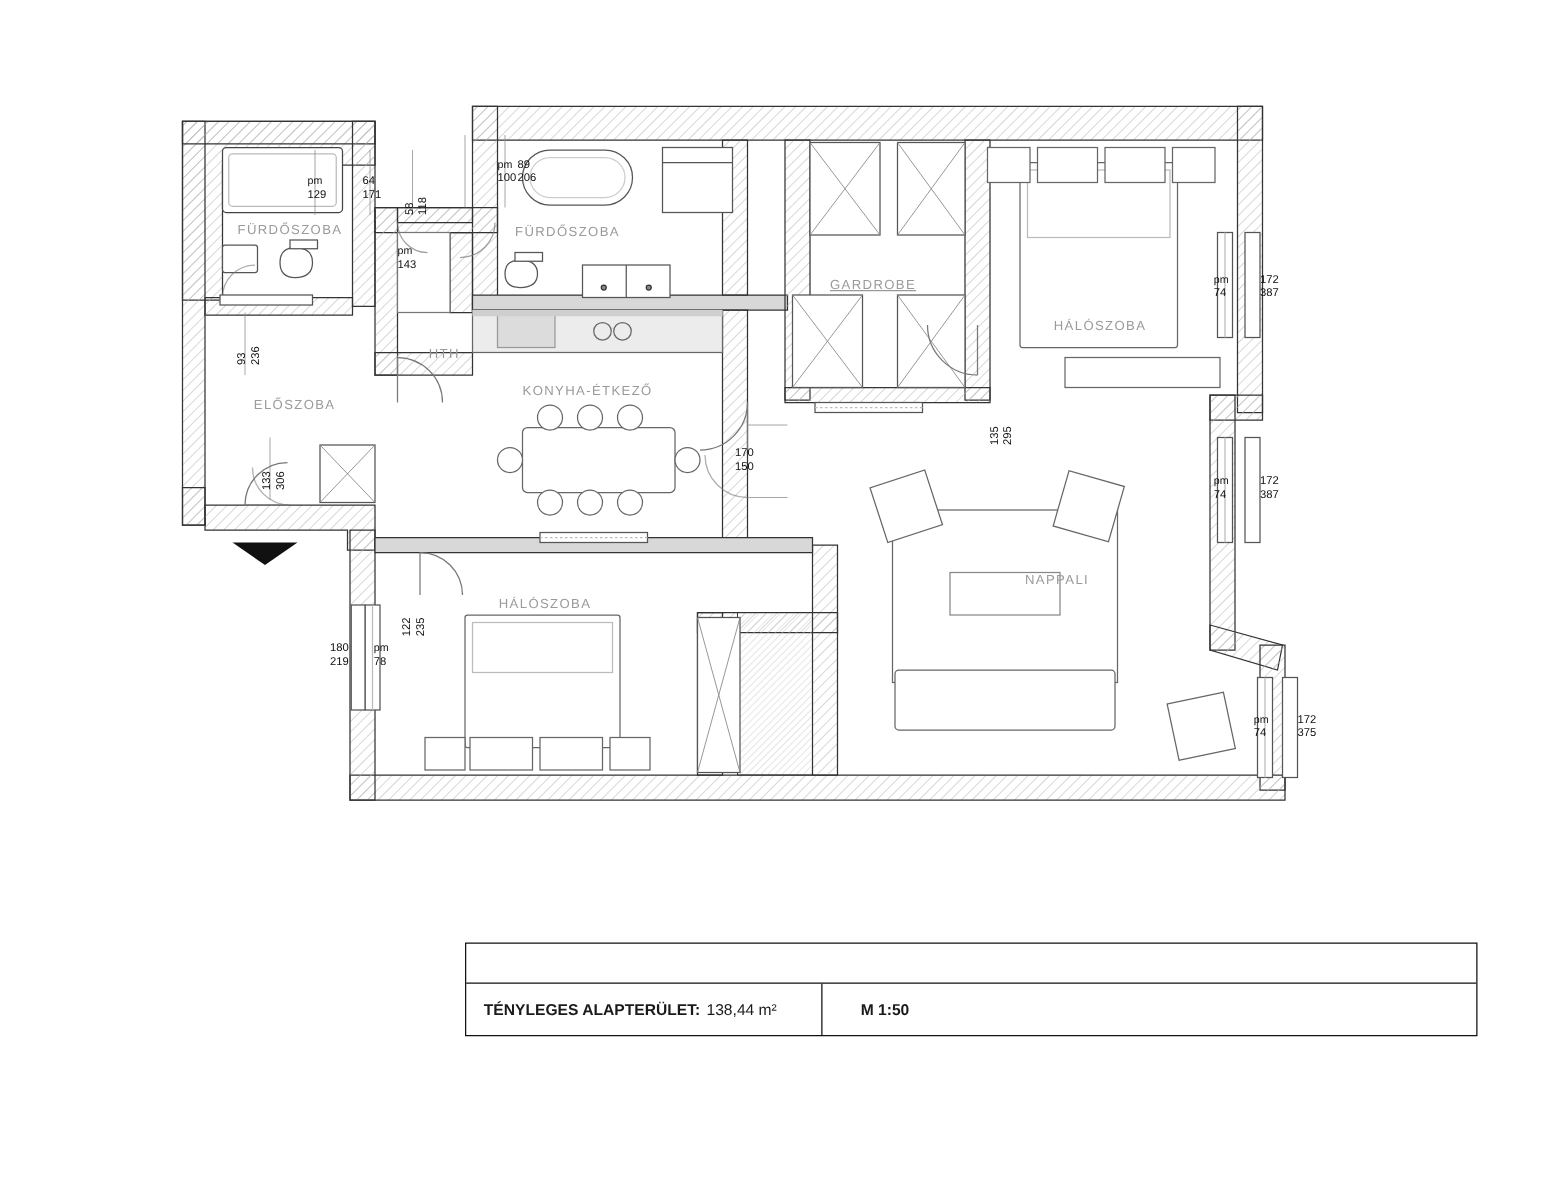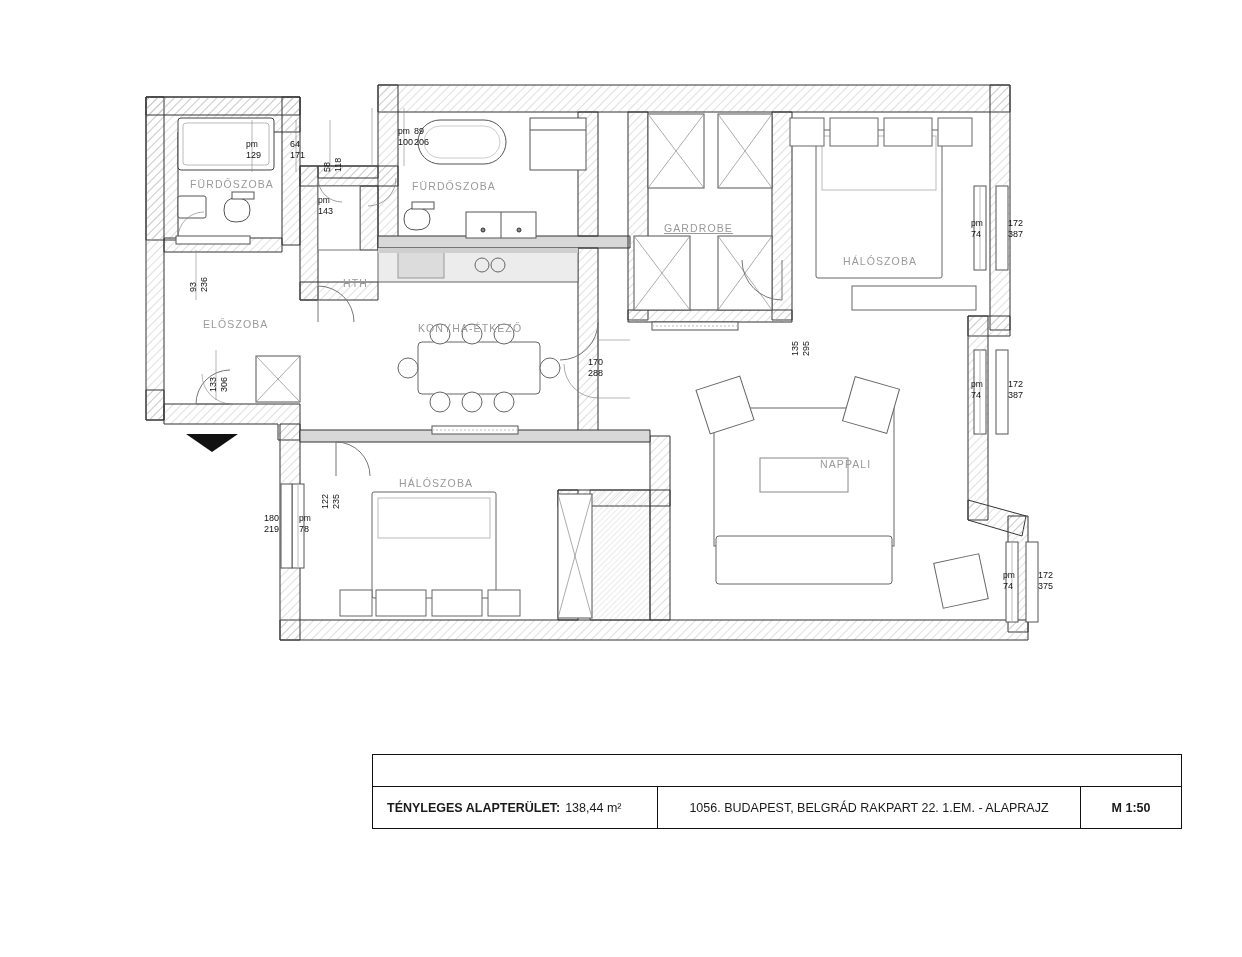--- a/index.html
+++ b/index.html
@@ -291,21 +291,21 @@
     <line x1="216" y1="350" x2="216" y2="400" stroke="#888" stroke-width="0.6"></line>
     <line x1="598" y1="340" x2="630" y2="340" stroke="#888" stroke-width="0.6"></line>
     <line x1="598" y1="398" x2="630" y2="398" stroke="#888" stroke-width="0.6"></line>
   </g>
 </svg>
 
 <div class="room-label" style="left:190px; top:178px;">FÜRDŐSZOBA</div>
 <div class="room-label" style="left:203px; top:318px;">ELŐSZOBA</div>
 <div class="room-label" style="left:343px; top:241px;margin-top:36px;">HTH</div>
 <div class="room-label" style="left:412px; top:180px;">FÜRDŐSZOBA</div>
-<div class="room-label" style="left:418px; top:322px;">KONYHA-ÉTKEZŐ</div>
+<div class="room-label" style="left:418px; top:307px;">KONYHA-ÉTKEZŐ</div>
 <div class="room-label" style="left:664px; top:222px;text-decoration:underline;">GARDROBE</div>
 <div class="room-label" style="left:843px; top:255px;">HÁLÓSZOBA</div>
 <div class="room-label" style="left:784px; top:458px;padding-left:36px;">NAPPALI</div>
 <div class="room-label" style="left:399px; top:477px;">HÁLÓSZOBA</div>
 
 <div class="dim" style="left:246px; top:139px;">
   <span class="dim-row pm">pm</span>
   <span class="dim-row">129</span>
 </div>
 
@@ -339,21 +339,21 @@
   <span class="dim-row">236</span>
 </div>
 
 <div class="dim vert" style="left:208px; top:392px;">
   <span class="dim-row">133</span>
   <span class="dim-row">306</span>
 </div>
 
 <div class="dim" style="left:588px; top:357px;">
   <span class="dim-row">170</span>
-  <span class="dim-row">288</span>
+  <span class="dim-row">150</span>
 </div>
 
 <div class="dim vert" style="left:790px; top:356px;">
   <span class="dim-row">135</span>
   <span class="dim-row">295</span>
 </div>
 
 <div class="dim" style="left:971px; top:218px;">
   <span class="dim-row pm">pm</span>
   <span class="dim-row">74</span>
@@ -402,16 +402,15 @@
 <div class="arrow-entry"></div>
 
 <div class="titleblock">
   <div class="tb-top"></div>
   <div class="tb-bottom">
     <div class="tb-cell tb-cell-1">
       <span class="tb-strong">TÉNYLEGES ALAPTERÜLET:</span>
       <span style="width:5px;"></span>
       <span>138,44 m²</span>
     </div>
-    <div class="tb-cell tb-cell-2">1056. BUDAPEST, BELGRÁD RAKPART 22. 1.EM. - ALAPRAJZ</div>
     <div class="tb-cell tb-cell-3">M 1:50</div>
   </div>
 </div>
 
 </body></html>

